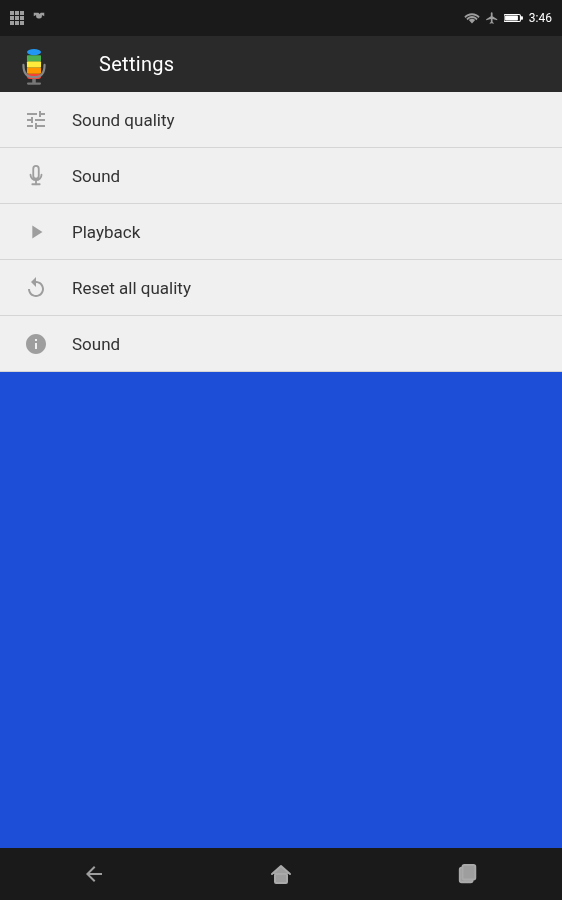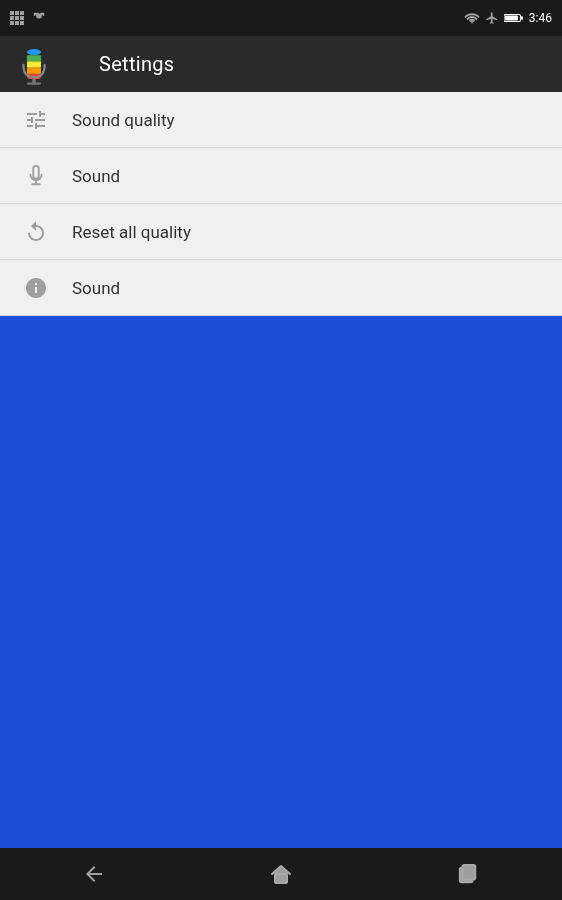--- a/index.html
+++ b/index.html
@@ -204,20 +204,28 @@
           <path d="M12 1a4 4 0 0 0-4 4v8a4 4 0 0 0 8 0V5a4 4 0 0 0-4-4zm-2 4a2 2 0 0 1 4 0v8a2 2 0 0 1-4 0V5z"></path>
           <path d="M6 11.5A6 6 0 0 0 18 11.5" stroke="#9e9e9e" stroke-width="2" fill="none" stroke-linecap="round"></path>
           <line x1="12" y1="17.5" x2="12" y2="22" stroke="#9e9e9e" stroke-width="2" stroke-linecap="round"></line>
           <line x1="8" y1="22" x2="16" y2="22" stroke="#9e9e9e" stroke-width="2" stroke-linecap="round"></line>
         </svg>
       </div>
       <span class="item-label">Sound</span>
     </div>
 
 
+    <div class="settings-item">
+      <div class="item-icon">
+        <svg width="22" height="22" viewBox="0 0 24 24">
+          <path d="M8 5v14l11-7z"></path>
+        </svg>
+      </div>
+      <span class="item-label">Playback</span>
+    </div>
 
     <div class="settings-item">
       <div class="item-icon">
         <svg width="24" height="24" viewBox="0 0 24 24">
           <path d="M12 5V1L7 6l5 5V7c3.31 0 6 2.69 6 6s-2.69 6-6 6-6-2.69-6-6H4c0 4.42 3.58 8 8 8s8-3.58 8-8-3.58-8-8-8z"></path>
         </svg>
       </div>
       <span class="item-label">Reset all quality</span>
     </div>
 

